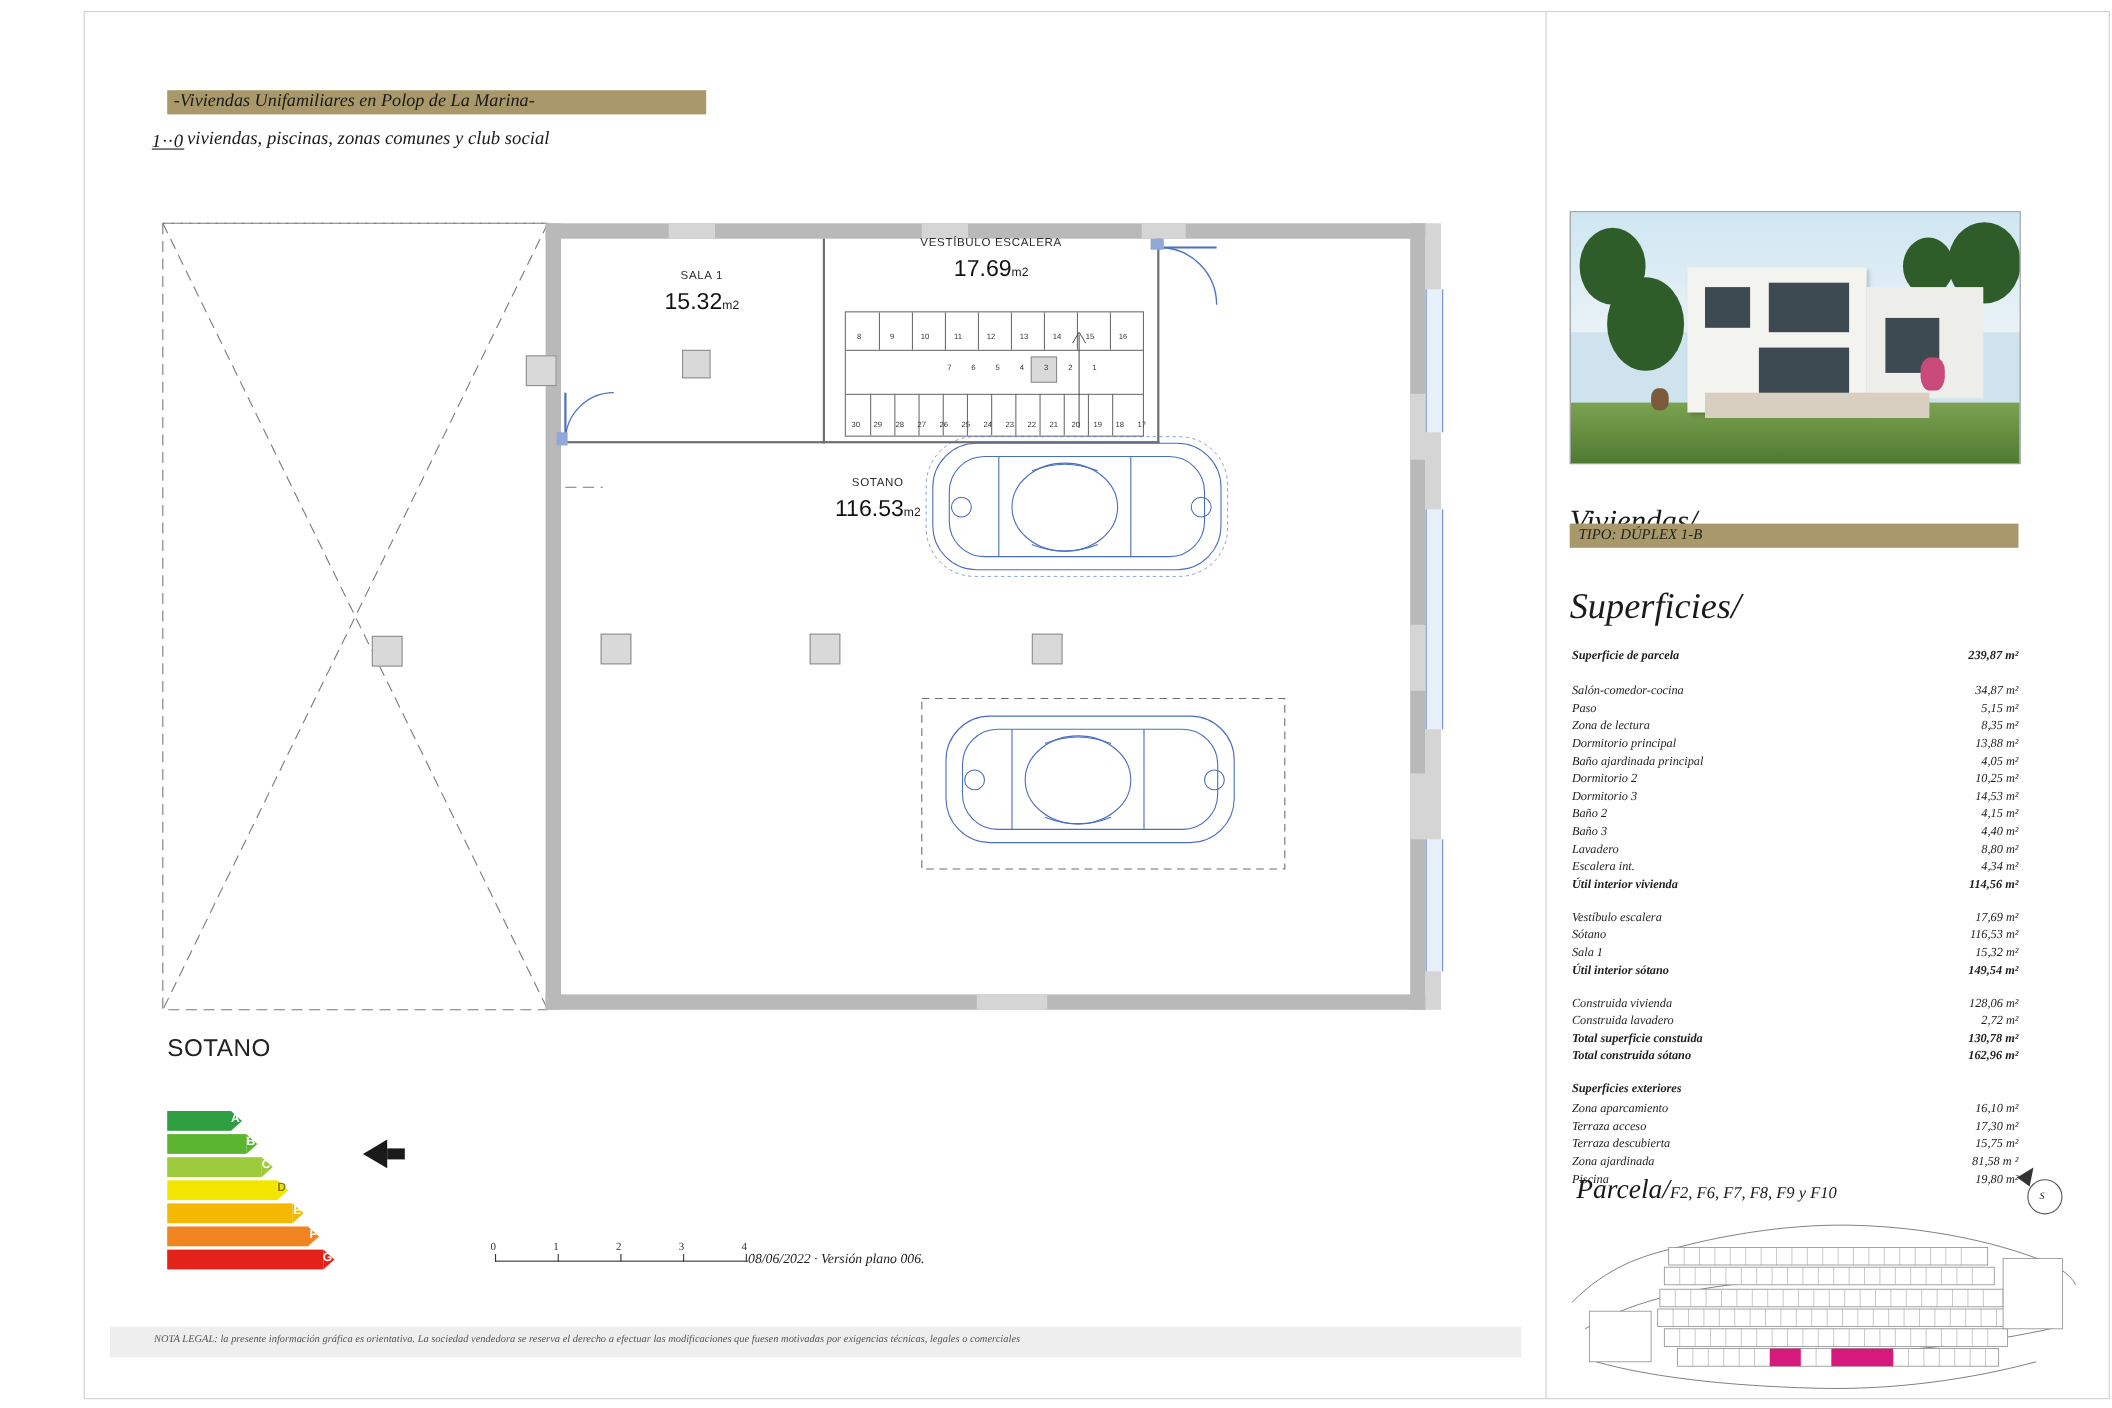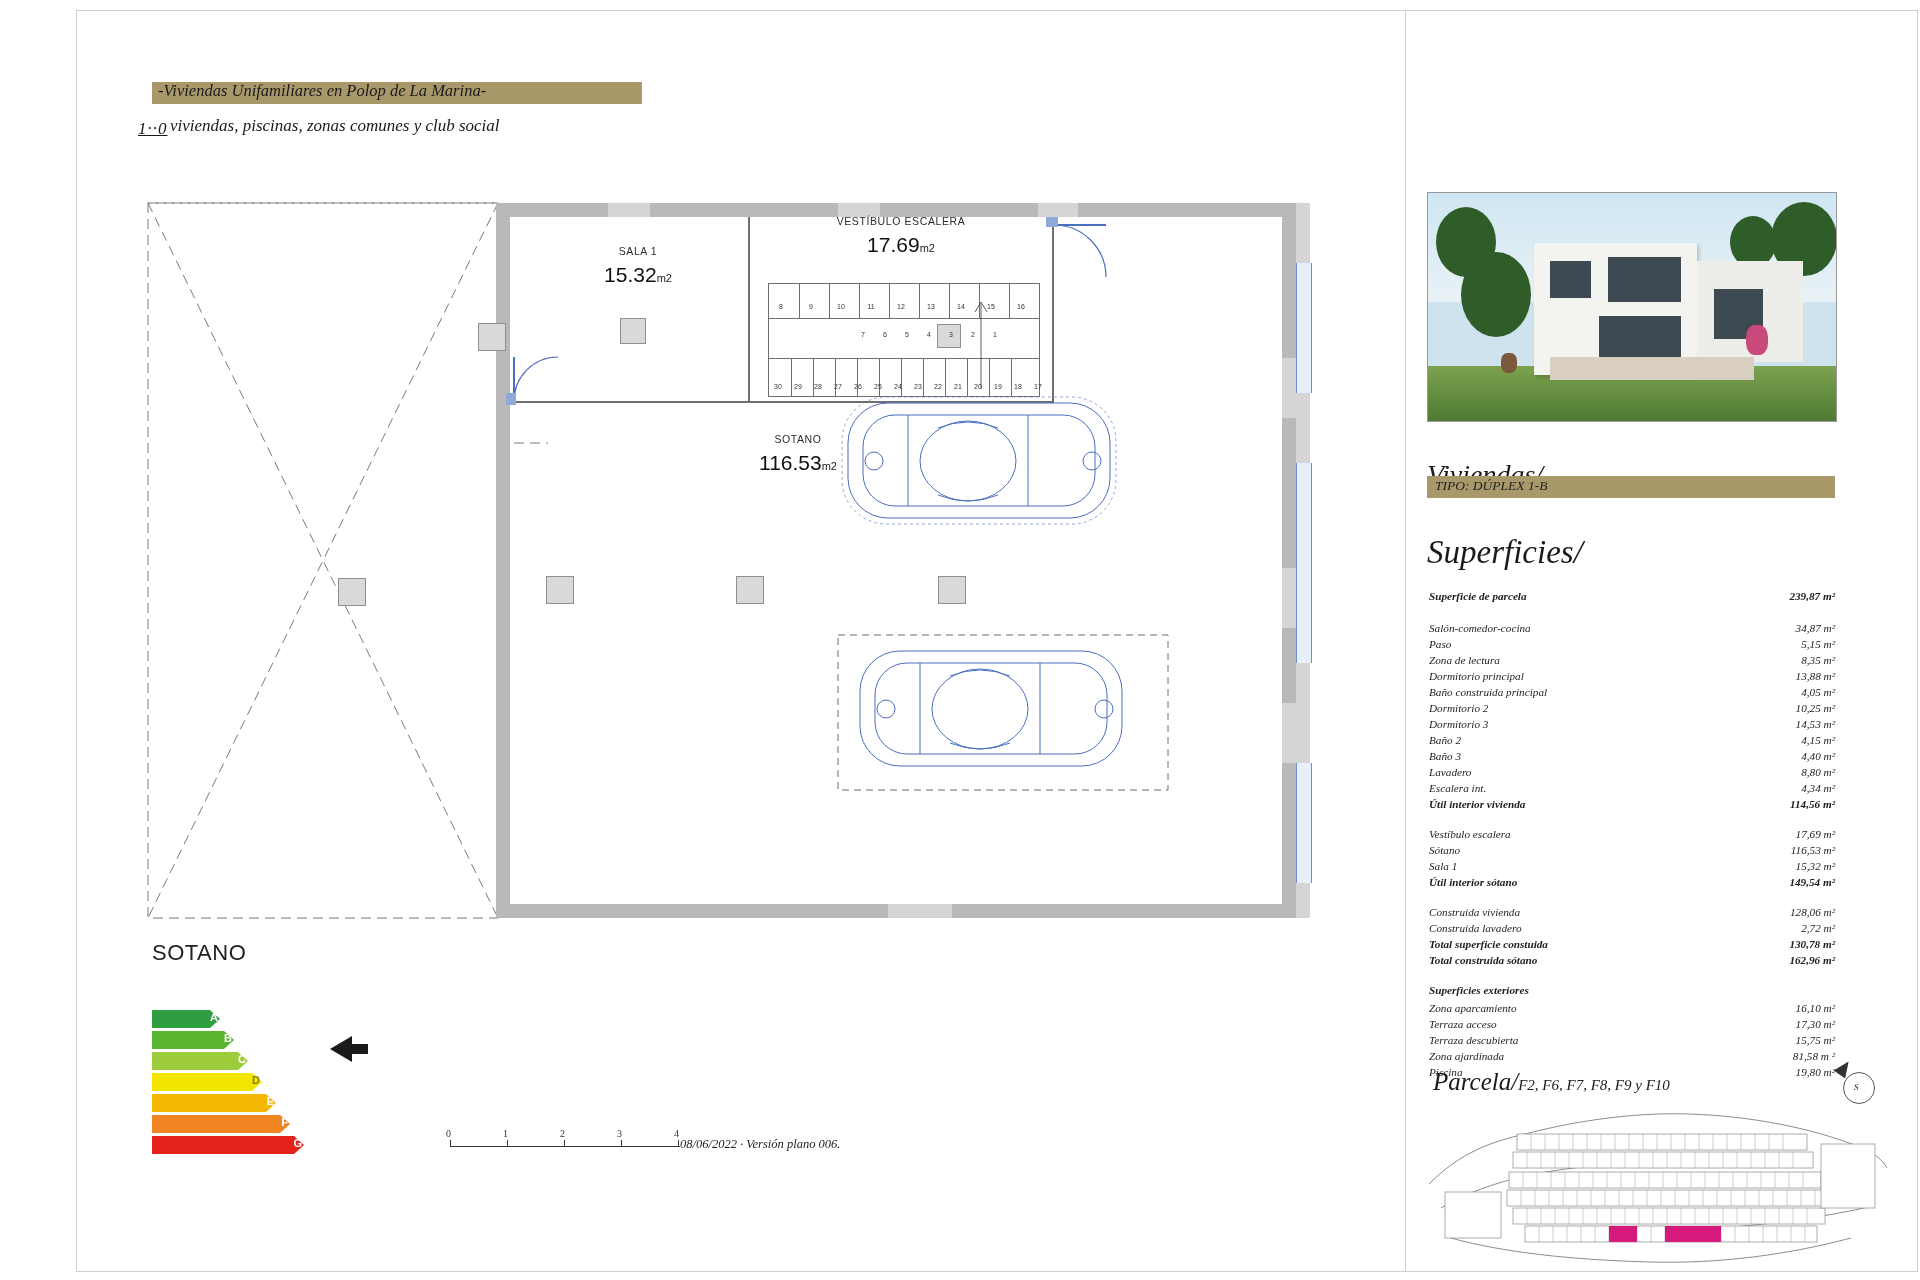--- a/index.html
+++ b/index.html
@@ -321,20 +321,23 @@
     <div class="tick" style="left:191px;"></div>
     <div class="tick" style="left:248px;"></div>
     <div class="snum" style="left:16px;">0</div>
     <div class="snum" style="left:73px;">1</div>
     <div class="snum" style="left:130px;">2</div>
     <div class="snum" style="left:187px;">3</div>
     <div class="snum" style="left:244px;">4</div>
   </div>
   <div class="version">08/06/2022 · Versión plano 006.</div>
 
+  <div class="legal">
+    <span>NOTA LEGAL: la presente información gráfica es orientativa. La sociedad vendedora se reserva el derecho a efectuar las modificaciones que fuesen motivadas por exigencias técnicas, legales o comerciales</span>
+  </div>
 
   <div class="right">
 
     <div class="photo">
       <div class="ph-sky"></div>
       <div class="ph-grass"></div>
       <div class="ph-palm" style="left:2%;top:6%;width:60px;height:70px;"></div>
       <div class="ph-palm" style="left:8%;top:26%;width:70px;height:85px;"></div>
       <div class="ph-palm" style="left:84%;top:4%;width:66px;height:74px;"></div>
       <div class="ph-palm" style="left:74%;top:10%;width:46px;height:52px;"></div>
@@ -370,21 +373,21 @@
       </div>
     <div class="srow" style="top:644px;">
         <span class="n">Zona de lectura</span>
         <span class="v">8,35 m²</span>
       </div>
     <div class="srow" style="top:660px;">
         <span class="n">Dormitorio principal</span>
         <span class="v">13,88 m²</span>
       </div>
     <div class="srow" style="top:676px;">
-        <span class="n">Baño construida principal</span>
+        <span class="n">Baño ajardinada principal</span>
         <span class="v">4,05 m²</span>
       </div>
     <div class="srow" style="top:692px;">
         <span class="n">Dormitorio 2</span>
         <span class="v">10,25 m²</span>
       </div>
     <div class="srow" style="top:708px;">
         <span class="n">Dormitorio 3</span>
         <span class="v">14,53 m²</span>
       </div>

